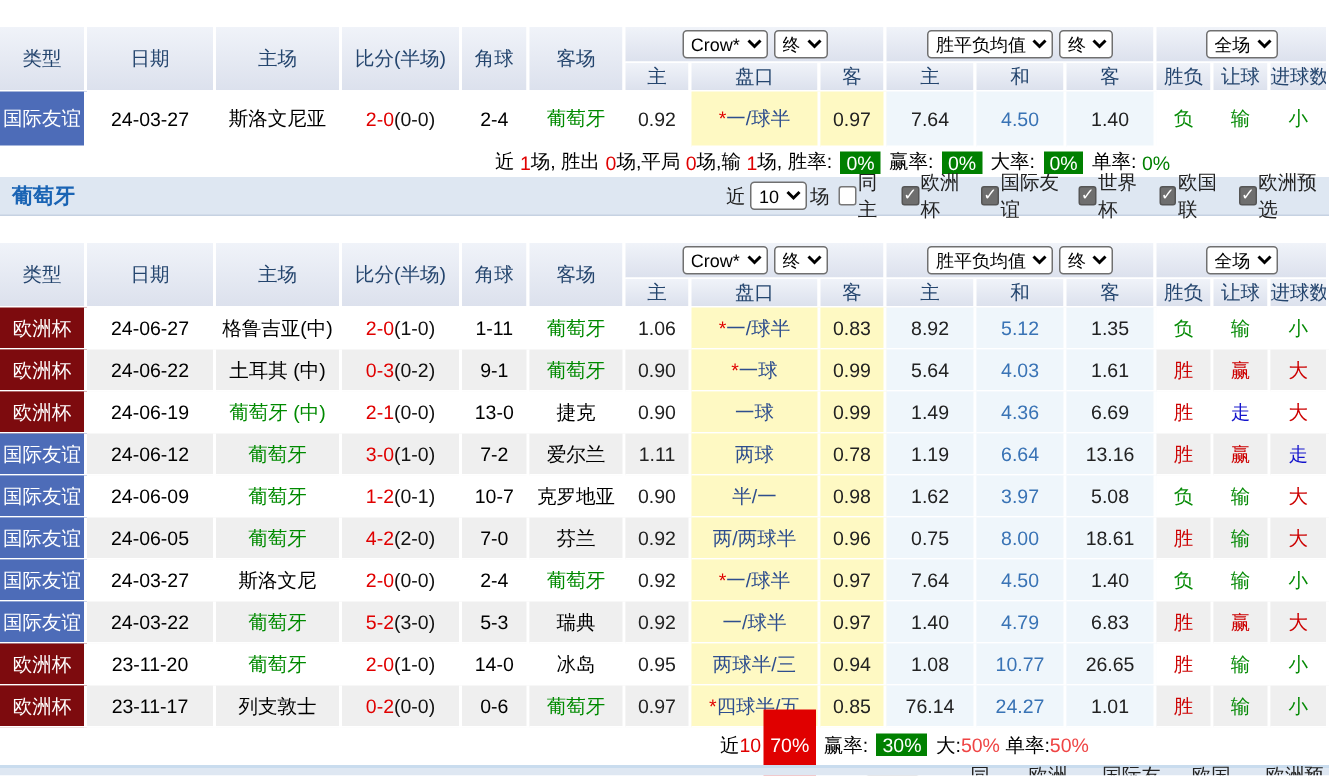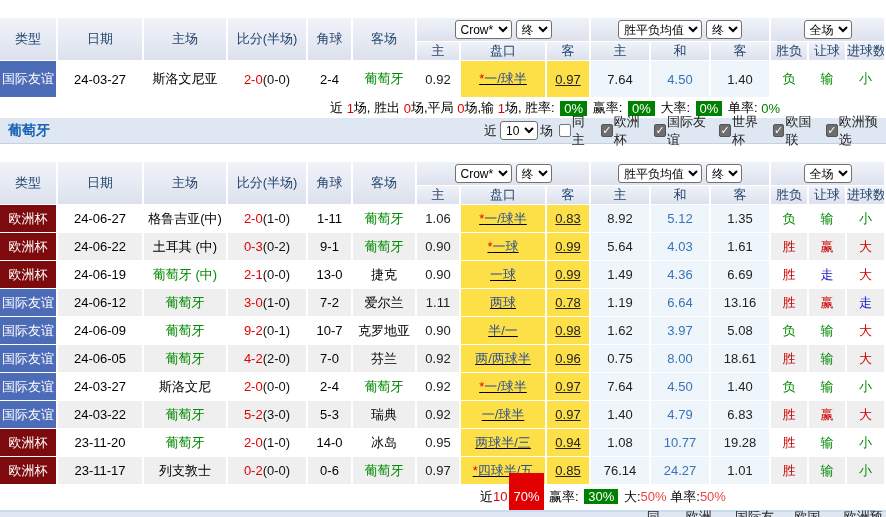--- a/index.html
+++ b/index.html
@@ -14,21 +14,21 @@
 
   .hdr-dd th { height:24px; }
   .hdr-sub th { height:16px; }
   .tt-body td { height:37px; }
   .mt-body td { height:28px; }
 
   select { font-size:12px; height:19px; border:1px solid #707070; border-radius:3px; background:#fff; padding:0 1px; margin:0 2px; font-family:inherit; }
 
   td.rowbg { background:#fff; }
   tr.alt td.rowbg { background:#EFEFEF; }
-  td.cream { background:#fde047;text-decoration:underline; }
+  td.cream { background:#fef9c3; }
   td.azure { background:#EFF6FB; }
   td.type-euro { background:#7D0B0E; color:#fff; }
   td.type-friendly { background:#4D6CB8; color:#fff; }
 
   .t-team { color:#008A00; }
   .score { color:#E00000; }
   .half { color:#111; }
   .hcap { color:#2E4E8E; }
   .star { color:#E00000; }
   .odds { color:#222;text-align:center; }
@@ -282,21 +282,21 @@
           <td class="azure avg-d-txt">6.64</td>
           <td class="azure odds">13.16</td>
           <td class="rowbg res-r">胜</td>
           <td class="rowbg res-r">赢</td>
           <td class="rowbg res-b">走</td>
         </tr>
         <tr>
           <td class="type-friendly">国际友谊</td>
           <td class="rowbg">24-06-09</td>
           <td class="rowbg t-team">葡萄牙</td>
-          <td class="rowbg"><span class="score">9-2</span><span class="half">(0-1)</span></td>
+          <td class="rowbg"><span class="score">1-2</span><span class="half">(0-1)</span></td>
           <td class="rowbg">10-7</td>
           <td class="rowbg ">克罗地亚</td>
           <td class="rowbg odds">0.90</td>
           <td class="cream"><span class="hcap">半/一</span></td>
           <td class="cream odds">0.98</td>
           <td class="azure odds">1.62</td>
           <td class="azure avg-d-txt">3.97</td>
           <td class="azure odds">5.08</td>
           <td class="rowbg res-g">负</td>
           <td class="rowbg res-g">输</td>
@@ -358,21 +358,21 @@
           <td class="rowbg">23-11-20</td>
           <td class="rowbg t-team">葡萄牙</td>
           <td class="rowbg"><span class="score">2-0</span><span class="half">(1-0)</span></td>
           <td class="rowbg">14-0</td>
           <td class="rowbg ">冰岛</td>
           <td class="rowbg odds">0.95</td>
           <td class="cream"><span class="hcap">两球半/三</span></td>
           <td class="cream odds">0.94</td>
           <td class="azure odds">1.08</td>
           <td class="azure avg-d-txt">10.77</td>
-          <td class="azure odds">19.28</td>
+          <td class="azure odds">26.65</td>
           <td class="rowbg res-r">胜</td>
           <td class="rowbg res-g">输</td>
           <td class="rowbg res-g">小</td>
         </tr>
         <tr class="alt">
           <td class="type-euro">欧洲杯</td>
           <td class="rowbg">23-11-17</td>
           <td class="rowbg ">列支敦士</td>
           <td class="rowbg"><span class="score">0-2</span><span class="half">(0-0)</span></td>
           <td class="rowbg">0-6</td>

